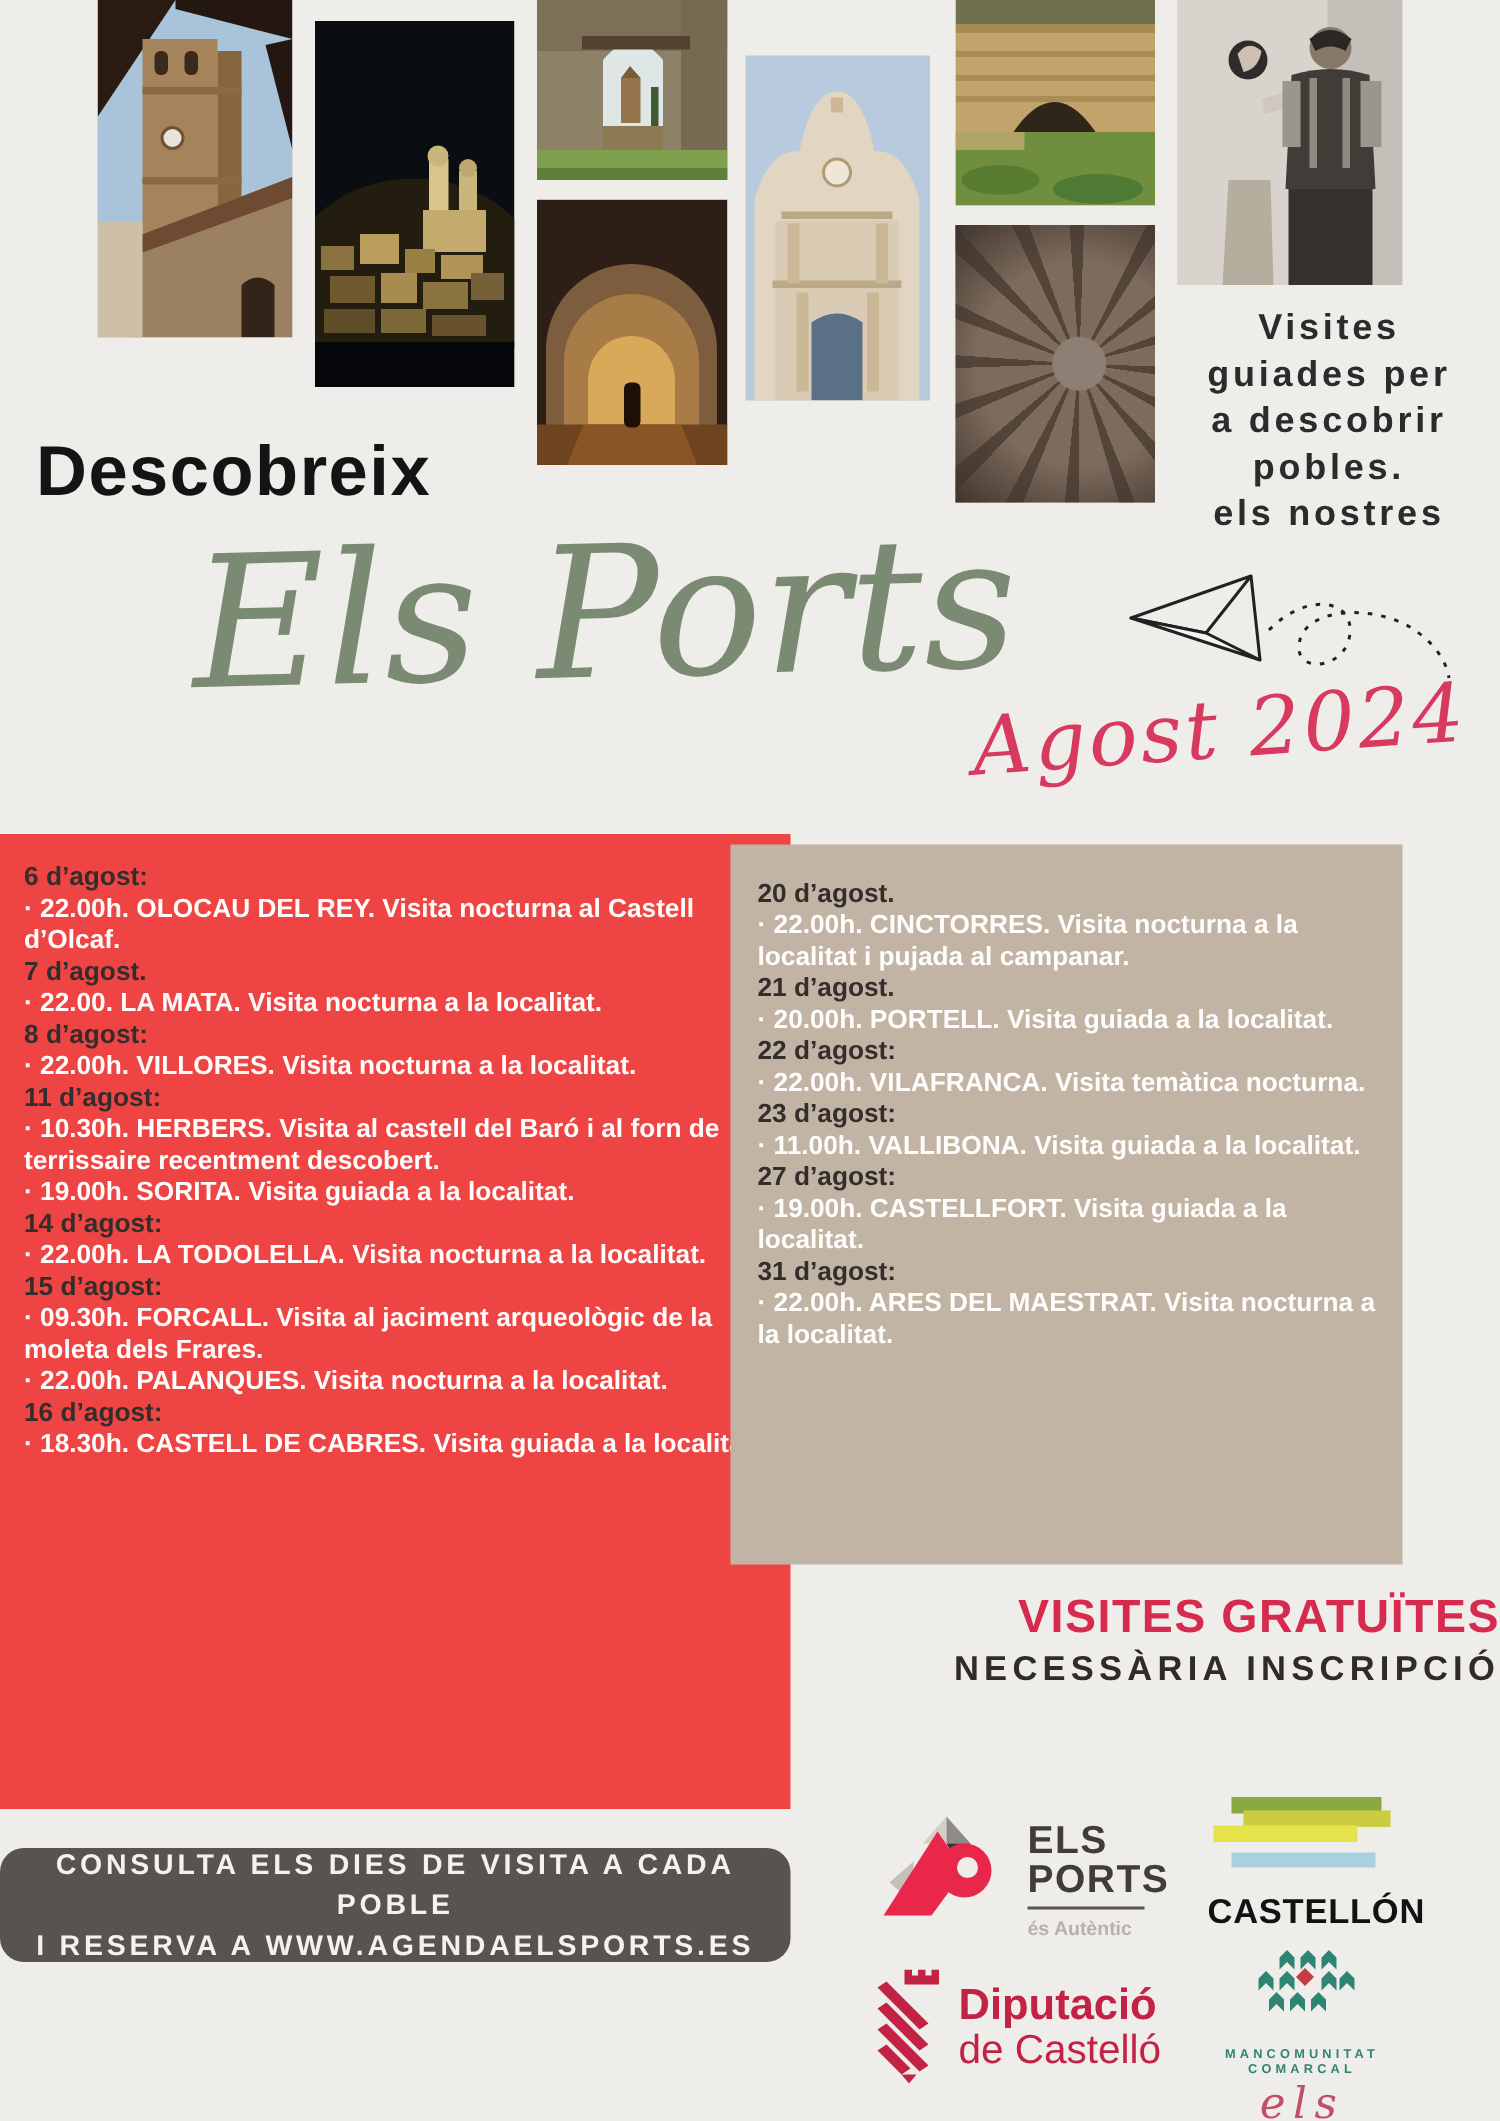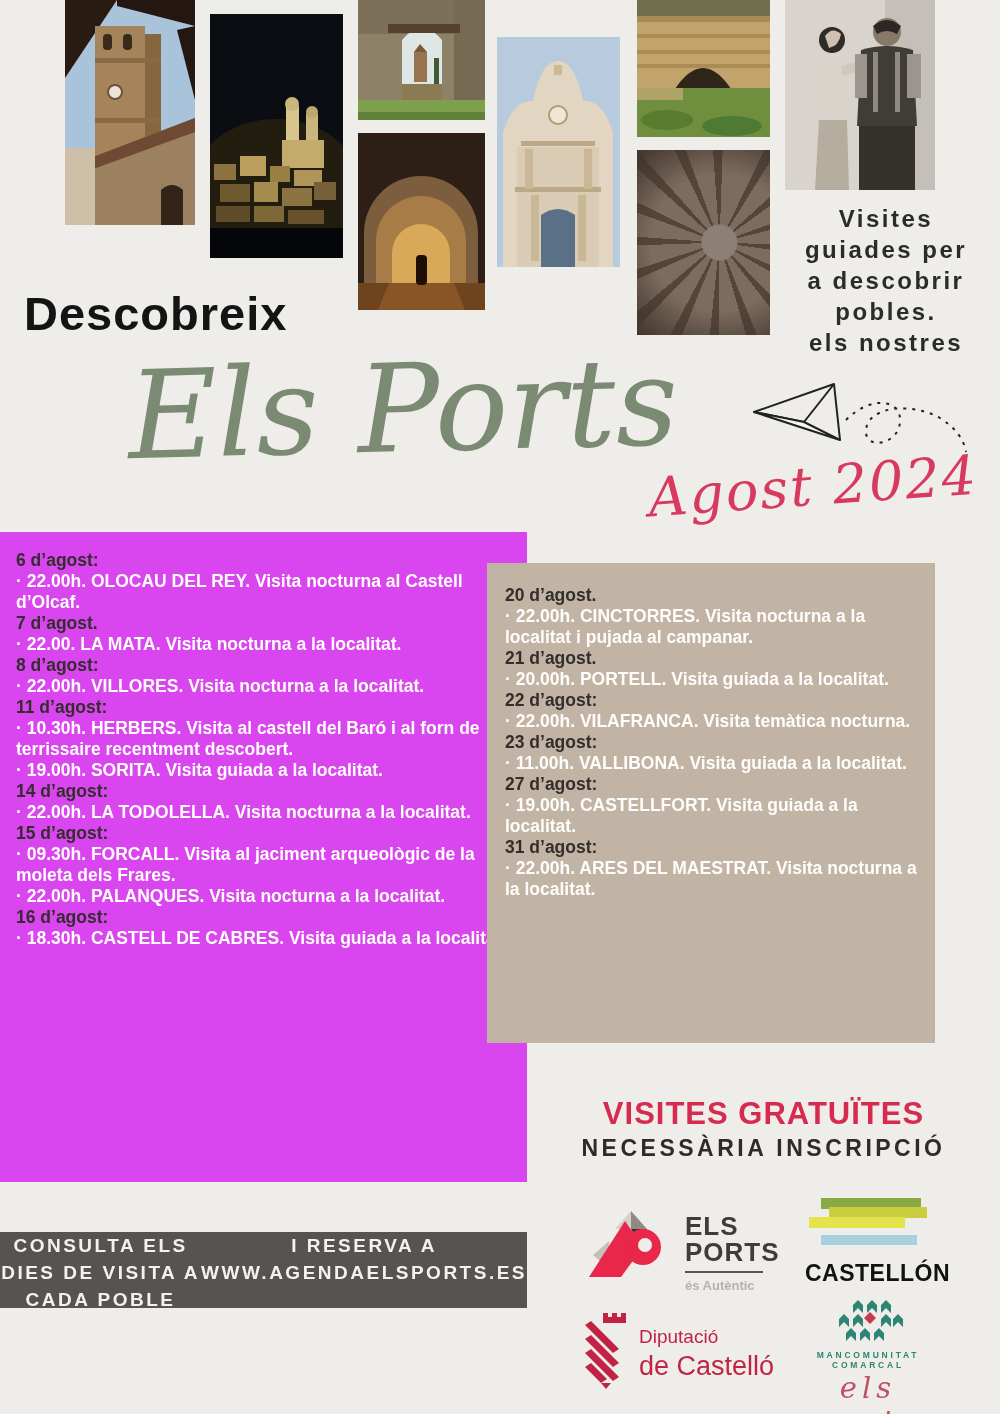--- a/index.html
+++ b/index.html
@@ -25,52 +25,52 @@
   
   .kicker{left:24px;top:286px;font-size:47px;font-weight:800;letter-spacing:1px;color:#141414;}
   .script-title{left:128px;top:338px;font-size:122px;font-family:"DejaVu Serif",serif;
       font-style:italic;color:#7b8a72;transform:rotate(-1.5deg);white-space:nowrap;}
   .script-sub{left:648px;top:455px;font-size:54px;font-family:"DejaVu Serif",serif;
       font-style:italic;color:#d8395e;transform:rotate(-4deg);letter-spacing:2px;white-space:nowrap;}
   .tagline{left:788px;top:203px;width:196px;text-align:center;font-size:24px;font-weight:700;
       letter-spacing:2.5px;line-height:31px;color:#2b2b2b;}
 
   
-  .block-red{left:0;top:532px;width:527px;height:650px;background:#d946ef;z-index:1;}
+  .block-red{left:0;top:556px;width:527px;height:650px;background:#ef4444;z-index:1;}
   .block-tan{left:487px;top:563px;width:448px;height:480px;background:#c2b4a4;z-index:2;}
   .block-red .txt{padding:18px 10px 0 16px;}
   .block-tan .txt{padding:22px 12px 0 18px;}
   .sch{font-size:17.5px;font-weight:700;line-height:21px;}
   .sch .d{color:#332e2b;}
   .sch .e{color:#fffdfb;}
 
   
-  .cta{left:527px;top:1096px;width:473px;text-align:center;z-index:3;}
+  .cta{left:527px;top:1060px;width:473px;text-align:right;z-index:3;}
   .cta1{font-size:31px;font-weight:800;color:#d62a4e;letter-spacing:1px;}
   .cta2{font-size:23px;font-weight:700;color:#2f2b28;letter-spacing:3.5px;margin-top:3px;}
 
   
   .bar{left:0;top:1232px;width:527px;height:76px;background:#575350;color:#f4f1ee;
-      display:flex;flex-direction:row;justify-content:center;text-align:center;
-      font-weight:700;font-size:19px;letter-spacing:2.5px;line-height:27px;z-index:3;}
+      display:flex;flex-direction:column;justify-content:center;text-align:center;
+      font-weight:700;font-size:19px;letter-spacing:2.5px;line-height:27px;z-index:3;border-radius:16px;}
 
   
   .lg-elsports{left:585px;top:1203px;display:flex;align-items:flex-start;}
   .lg-elsports .tx{margin-left:12px;margin-top:10px;}
   .lg-elsports .big{font-size:26px;font-weight:800;color:#3f3c3a;line-height:26px;letter-spacing:1px;}
   .lg-elsports .rule{width:78px;height:2px;background:#5a5651;margin:6px 0 5px;}
   .lg-elsports .aut{font-size:13px;font-weight:700;color:#b6b1ac;}
   .lg-castellon{left:805px;top:1198px;width:128px;text-align:center;}
   .lg-castellon .nm{font-size:23px;font-weight:800;color:#121212;margin-top:8px;letter-spacing:0.5px;}
   .lg-diputacio{left:583px;top:1313px;display:flex;align-items:center;}
   .lg-diputacio .tx{margin-left:10px;color:#c22345;}
-  .lg-diputacio .l1{font-size:19px;font-weight:400;line-height:30px;}
+  .lg-diputacio .l1{font-size:29px;font-weight:700;line-height:30px;}
   .lg-diputacio .l2{font-size:27px;font-weight:400;line-height:28px;}
   .lg-manco{left:783px;top:1298px;width:170px;text-align:center;}
-  .lg-manco .l1{font-size:8.5px;font-weight:700;letter-spacing:2.8px;color:#2e8573;margin-top:0;}
+  .lg-manco .l1{font-size:8.5px;font-weight:700;letter-spacing:2.8px;color:#2e8573;margin-top:13px;}
   .lg-manco .l2{font-size:29px;font-family:"DejaVu Serif",serif;font-style:italic;
       color:#c14f66;letter-spacing:5px;margin-top:1px;}
 </style>
 </head>
 <body>
 
 <div id="poster">
 
   <div class="photo" id="p1">
     <svg width="130" height="225" viewBox="0 0 130 225">

